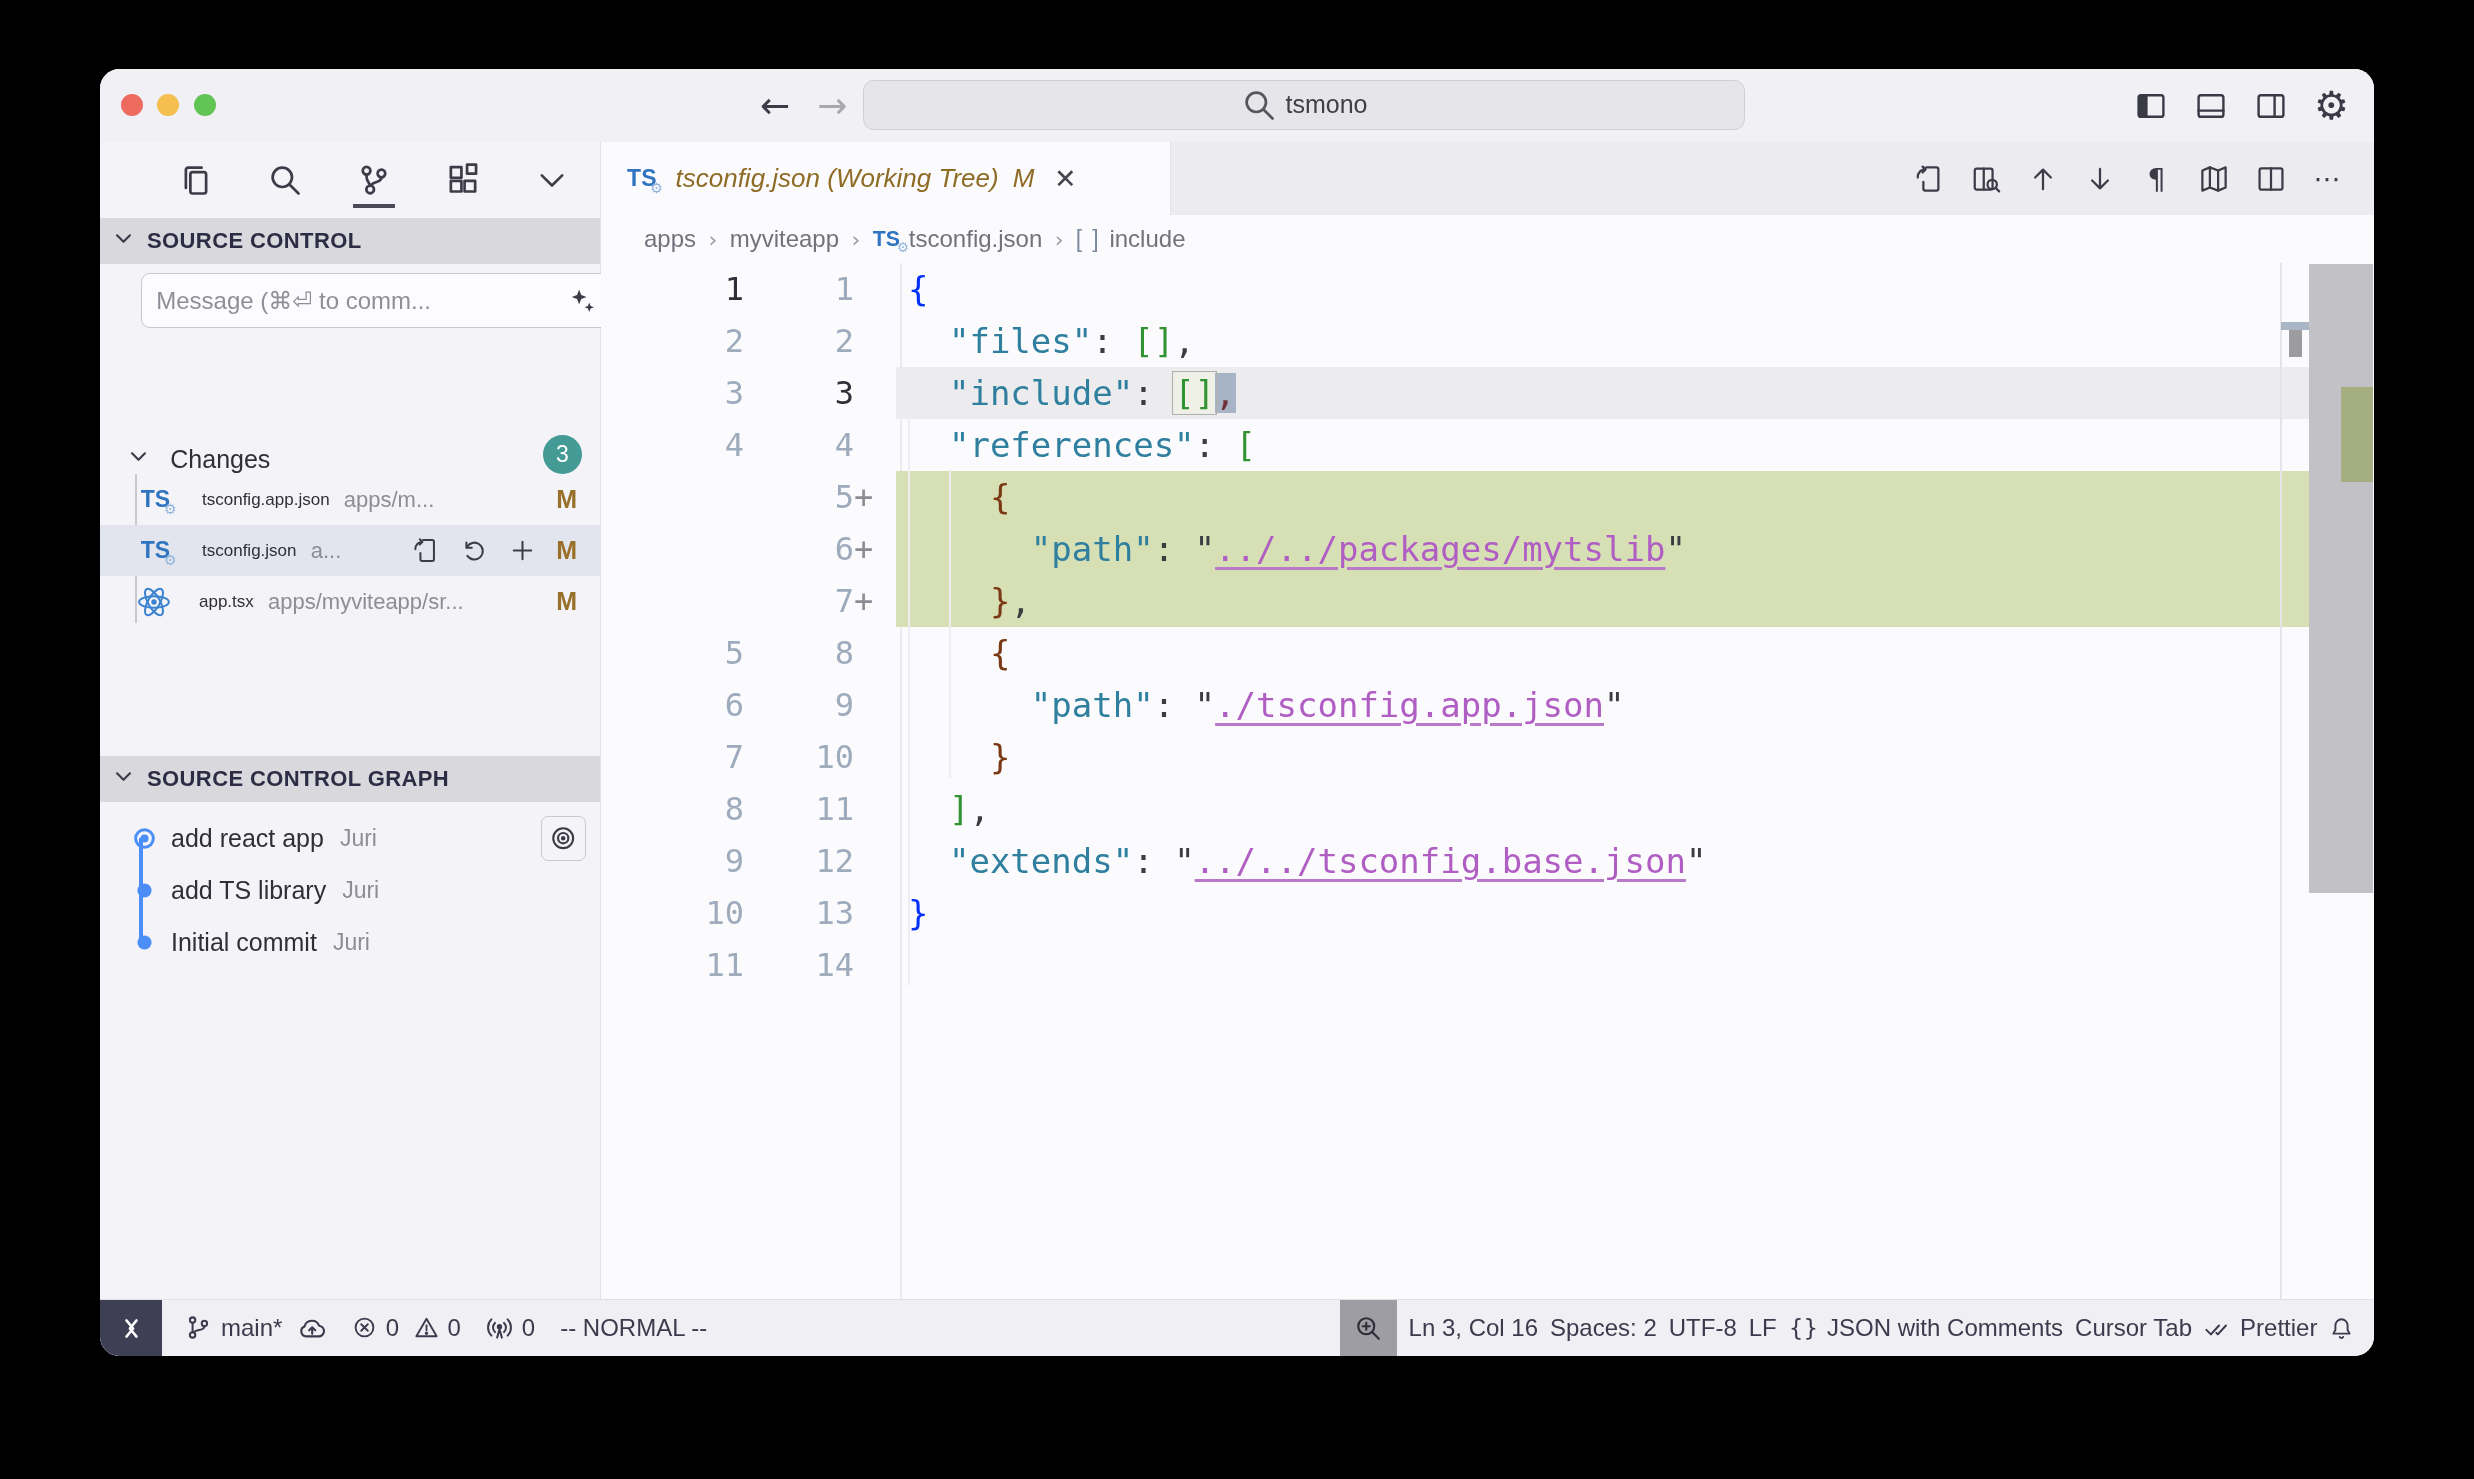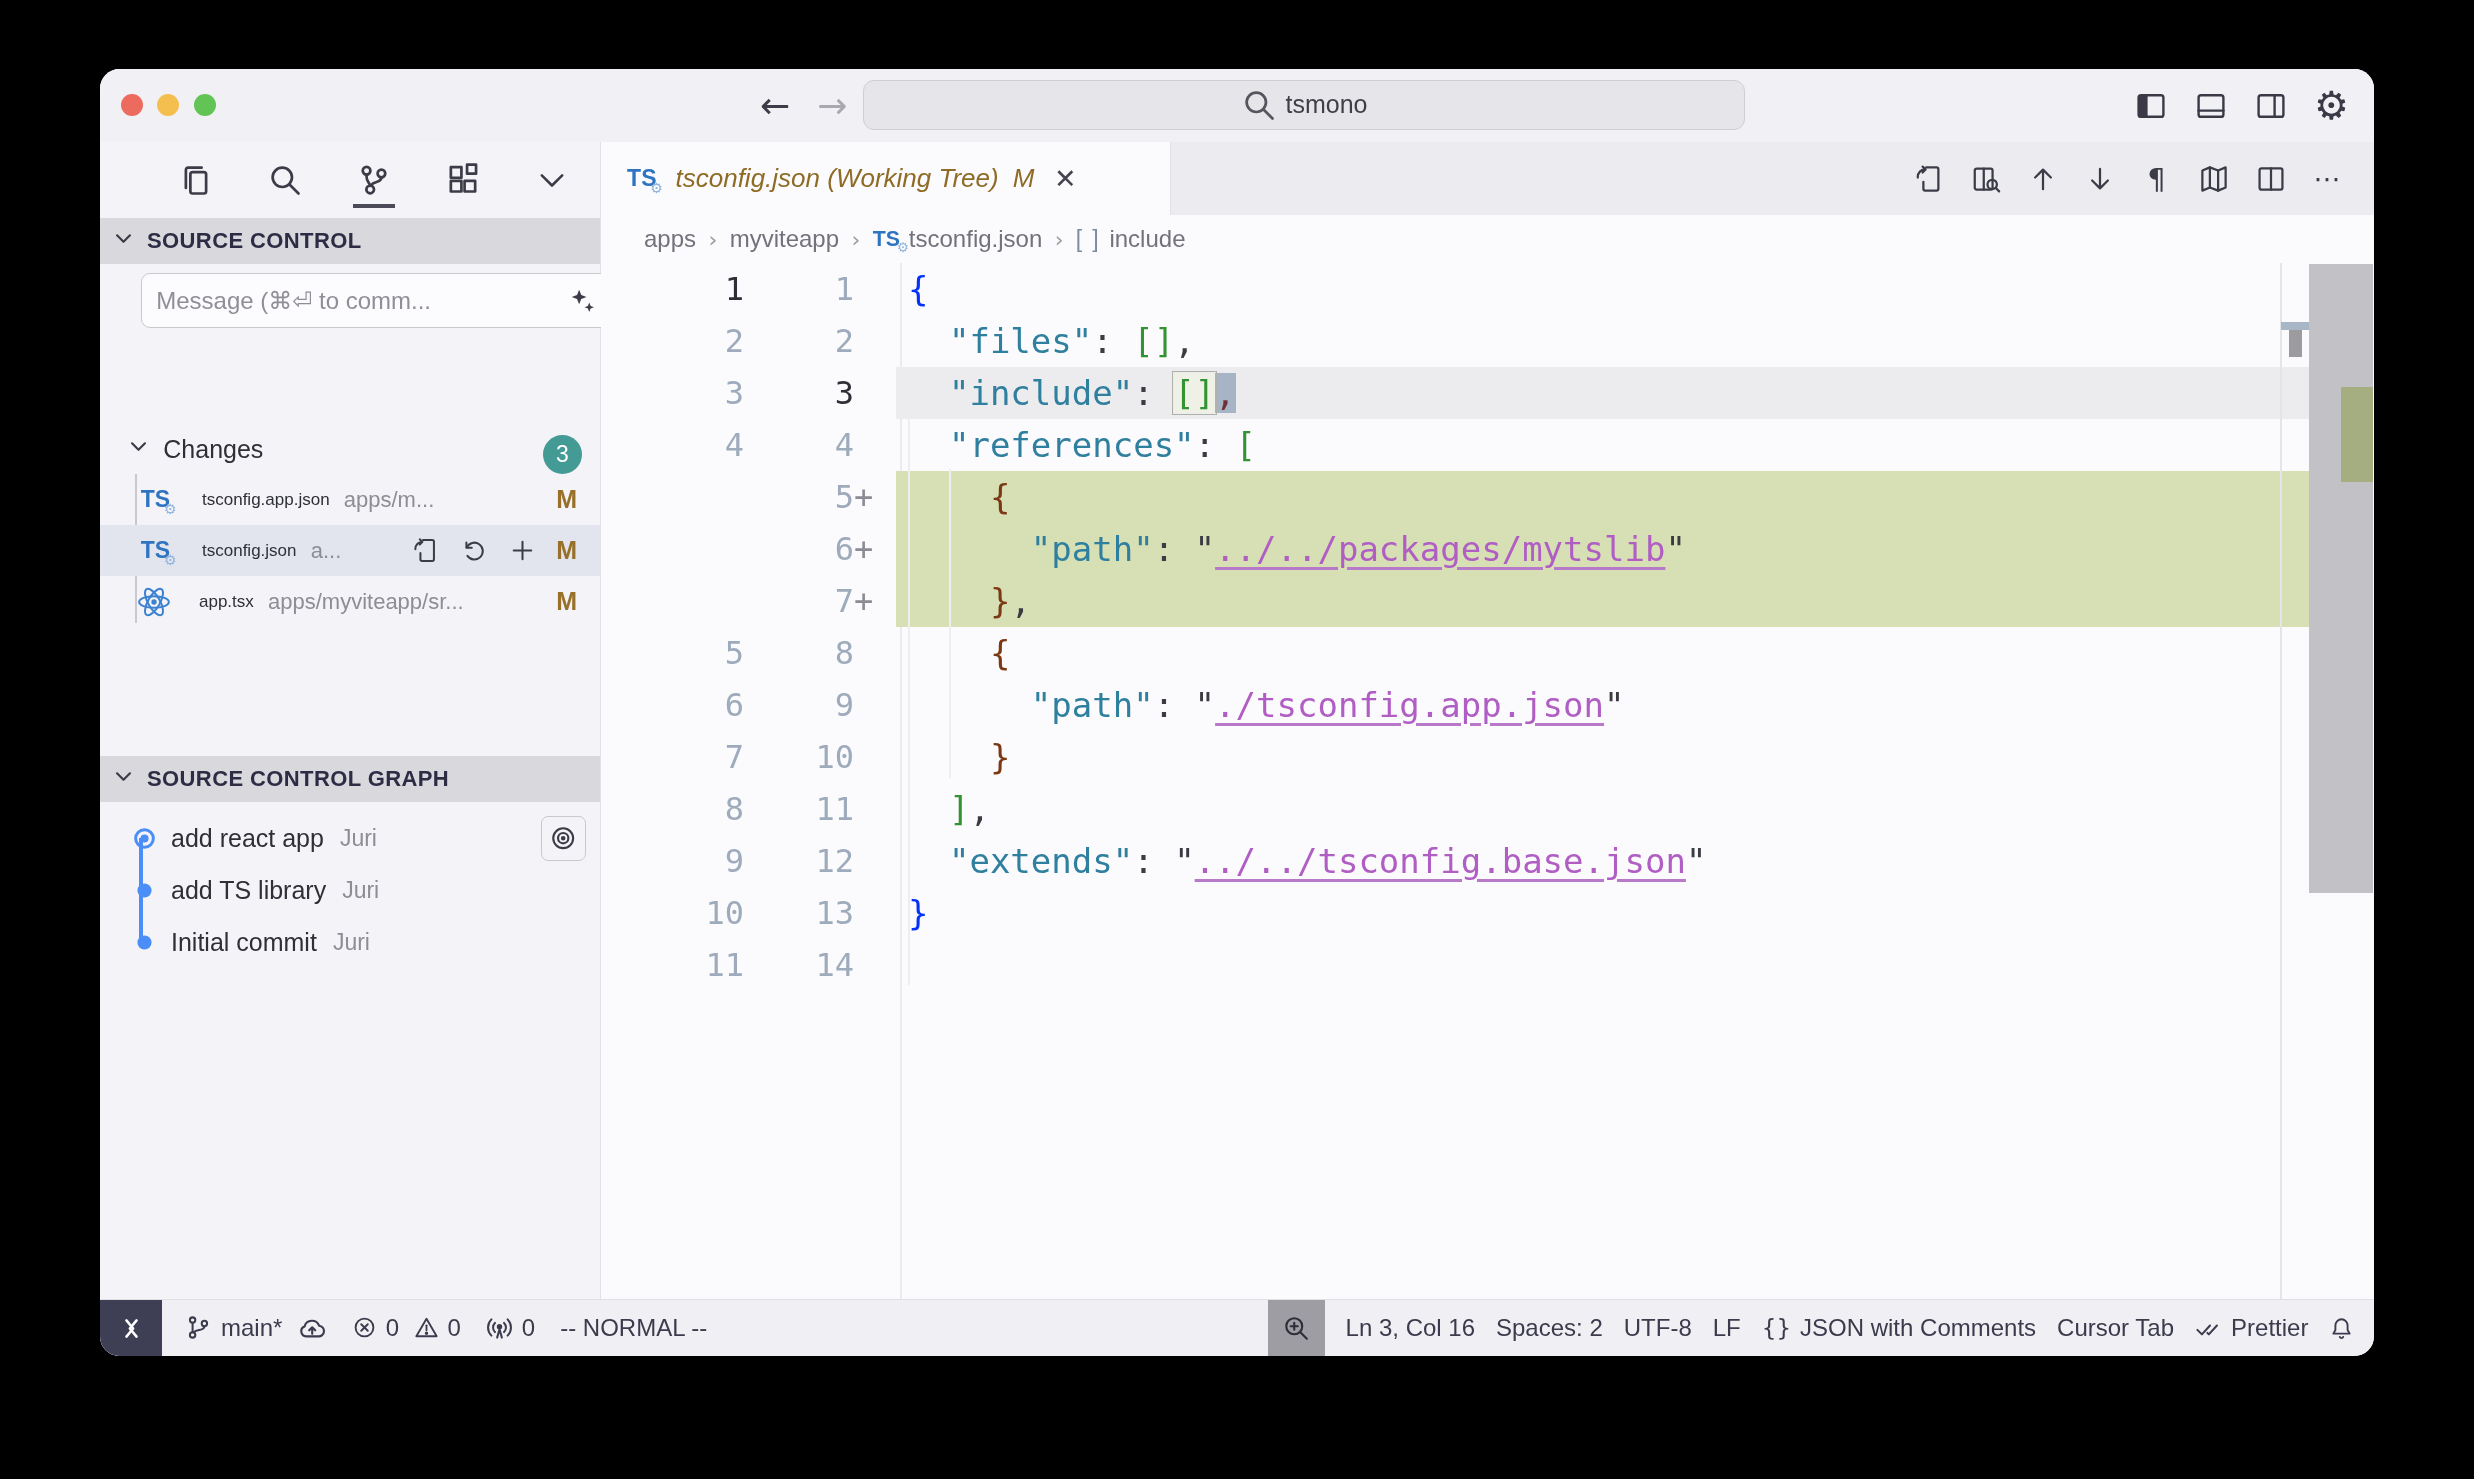--- a/index.html
+++ b/index.html
@@ -37,22 +37,22 @@
   .msg-input{position:absolute;left:41px;top:131px;width:440px;height:53px;background:#fcfbfd;
     border:1.8px solid #c9c8ce;border-radius:9px;display:flex;align-items:center;padding:0 14.2px;
     color:#8f8f98;font-size:24px;}
   .msg-input .ph{flex:1;white-space:nowrap;overflow:hidden;}
   .msg-input .i{color:#3c3c49;}
   .commit-btn{position:absolute;left:41px;top:221px;width:440px;height:64px;background:#449a94;
     border-radius:9px;color:#fff;font-size:27px;display:flex;align-items:center;}
   .commit-btn .main-part{flex:1;display:flex;align-items:center;justify-content:center;gap:12.4px;}
   .commit-btn .sep{width:1.8px;height:39px;background:rgba(255,255,255,.45);}
   .commit-btn .dd{width:52px;display:flex;align-items:center;justify-content:center;}
-  .changes-header{position:absolute;left:0;top:293px;width:100%;height:39px;display:flex;align-items:flex-start;
-    color:#2f2f38;font-size:25px;}
+  .changes-header{position:absolute;left:0;top:293px;width:100%;height:39px;display:flex;align-items:flex-end;
+    color:#2f2f38;font-size:25px;gap:7px;}
   .changes-header .chev{margin:0 13.3px 0 27px;color:#3c3c49;}
   .badge{position:absolute;right:18px;width:39px;height:39px;border-radius:50%;background:#449a94;color:#fff;
     font-size:23px;display:flex;align-items:center;justify-content:center;}
   .filelist{position:absolute;left:0;top:332px;width:100%;}
   .filerow{position:relative;height:51px;display:flex;align-items:center;padding-left:36px;}
   .filerow.selected{background:#e3e5ee;}
   .filerow .fname{color:#2f2f38;font-size:17px;margin-left:27px;white-space:nowrap;}
   .filerow .fdesc{color:#8d8d96;font-size:22px;margin-left:14.2px;white-space:nowrap;}
   .filerow .m-badge{position:absolute;right:23px;color:#997029;font-size:25px;font-weight:bold;}
   .filerow .row-actions{position:absolute;right:64px;display:flex;gap:21.3px;color:#3c3c49;}
@@ -104,21 +104,21 @@
   .minimap-glyph-bar{position:absolute;right:65px;top:59px;width:28.4px;height:8px;background:#a9b6c6;}
   .minimap-glyph-stem{position:absolute;right:72px;top:67px;width:13.3px;height:27px;background:#9b9ba0;}
   .scrollbar-thumb{position:absolute;right:0.9px;top:0.9px;width:64px;height:629px;background:#c2c1c6;}
   .overview-added{position:absolute;right:0.9px;top:124px;width:32px;height:95px;background:#a5ae80;}
   
   .statusbar{position:absolute;left:0;bottom:0;width:100%;height:56px;background:#f0eff3;
     border-top:1.8px solid #e0dfe3;display:flex;align-items:center;color:#3b3b4d;font-size:24px;}
   .remote-badge{position:absolute;left:0;top:0;width:62px;height:56px;background:#3e3e55;color:#fff;
     display:flex;align-items:center;justify-content:center;}
   .sb-left{display:flex;align-items:center;gap:25px;padding-left:85px;}
-  .sb-right{display:flex;align-items:center;gap:21px;margin-left:auto;padding-right:19.6px;}
+  .sb-right{display:flex;align-items:center;gap:12px;margin-left:auto;padding-right:19.6px;}
   .sb-item{display:flex;align-items:center;gap:9px;white-space:nowrap;justify-content:space-between;}
   .sb-zoom{background:#9e9da3;height:56px;width:57px;display:flex;align-items:center;justify-content:center;color:#2e2e3a;}
   .ts-file{color:#2f74c0;font-weight:800;font-size:23px;position:relative;width:39px;text-align:center;flex:none;}
   .ts-file .gear{position:absolute;right:-1.8px;bottom:-4.4px;font-size:14.2px;color:#8fb4dd;}
   .glyph{font-family:"DejaVu Sans",sans-serif;}
 </style>
 </head>
 <body>
 
 <div class="window">

